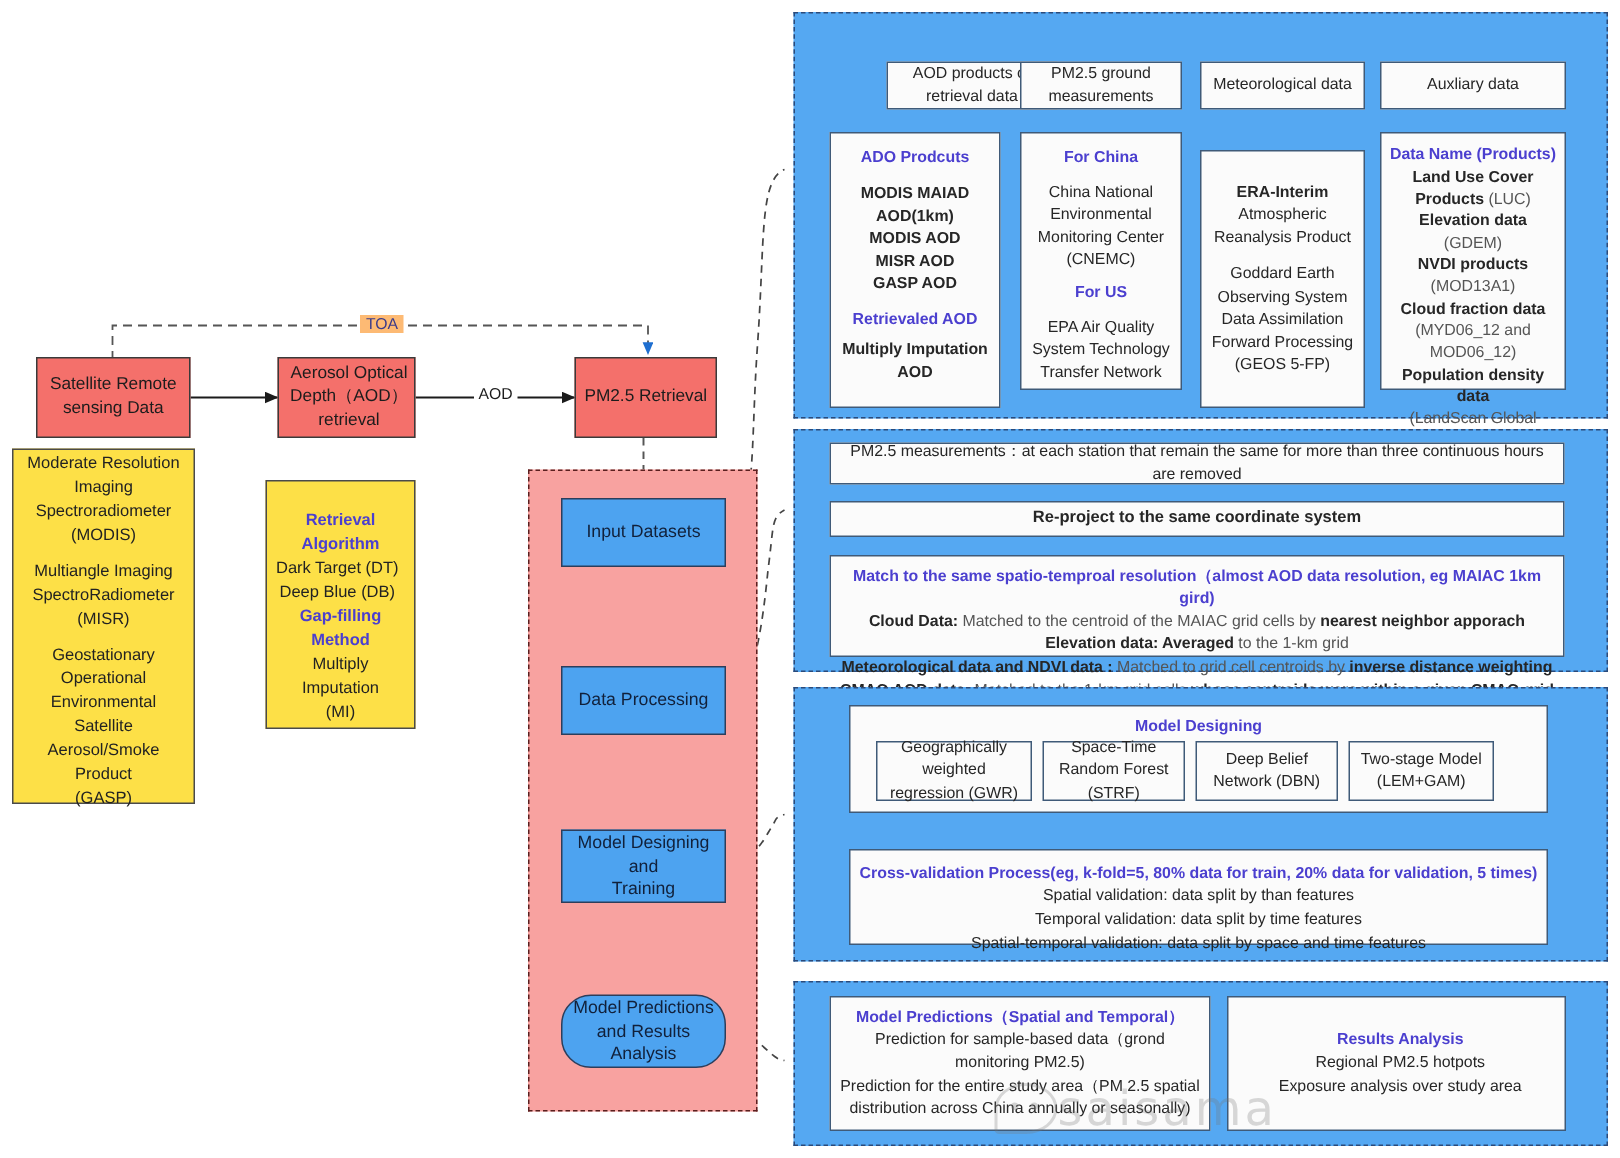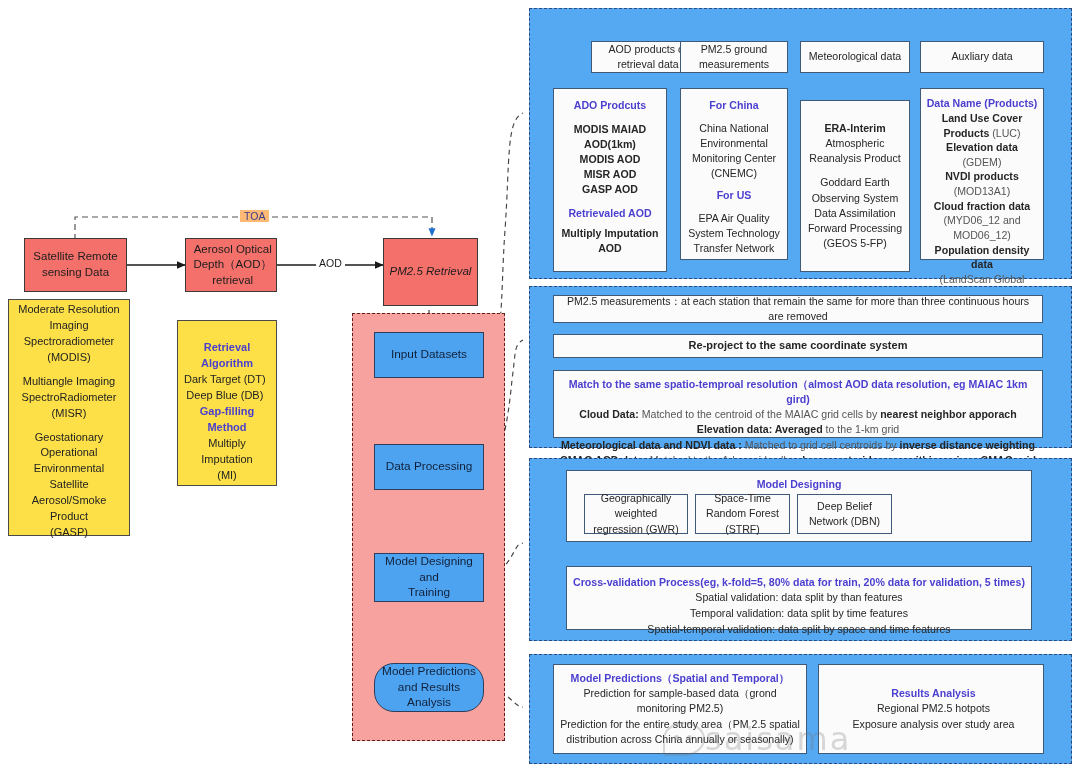--- a/index.html
+++ b/index.html
@@ -125,21 +125,21 @@
   </svg>
 
   <div class="box red-box" style="left:24px;top:238px;width:103px;height:54px;">
     <span>Satellite Remote<br>sensing Data</span>
   </div>
 
   <div class="box red-box" style="left:185px;top:238px;width:92px;height:54px;justify-content:flex-end;">
     <span>Aerosol Optical<br>Depth（AOD）<br>retrieval</span>
   </div>
 
-  <div class="box red-box" style="left:383px;top:238px;width:95px;height:68px;font-style:italic;">
+  <div class="box red-box" style="left:383px;top:238px;width:95px;height:54px;">
     <span>PM2.5 Retrieval</span>
   </div>
 
   <div class="toa-label" style="left:240px;top:210px;">TOA</div>
   <div class="aod-label" style="left:316px;top:257px;">AOD</div>
 
   <div class="box lblue-panel" style="left:8px;top:299px;width:122px;height:237px;flex-direction:column;">
     <div style="width:100%;">
         <div>Moderate Resolution</div>
         <div>Imaging</div>
@@ -303,20 +303,23 @@
 
   <div class="wbox" style="left:584px;top:494px;width:104px;height:40px;">
     <span>Geographically<br>weighted<br>regression (GWR)</span>
   </div>
   <div class="wbox" style="left:695px;top:494px;width:95px;height:40px;">
     <span>Space-Time<br>Random Forest<br>(STRF)</span>
   </div>
   <div class="wbox" style="left:797px;top:494px;width:95px;height:40px;">
     <span>Deep Belief<br>Network (DBN)</span>
   </div>
+  <div class="wbox" style="left:899px;top:494px;width:97px;height:40px;">
+    <span>Two-stage Model<br>(LEM+GAM)</span>
+  </div>
 
   <div class="wbox top" style="left:566px;top:566px;width:466px;height:64px;padding-top:8px;">
     <div class="hdr">Cross-validation Process(eg, k-fold=5, 80% data for train, 20% data for validation, 5 times)</div>
     <div style="line-height:1.5;">
         <div>Spatial validation: data split by than features</div>
         <div>Temporal validation: data split by time features</div>
         <div>Spatial-temporal validation: data split by space and time features</div>
       </div>
   </div>
 

